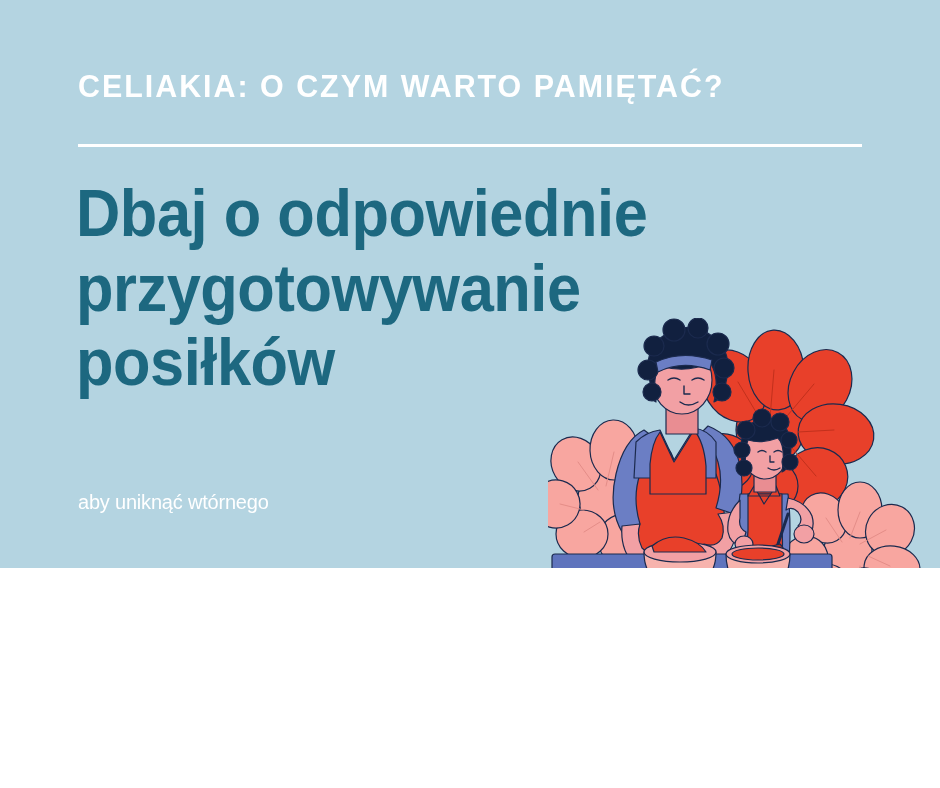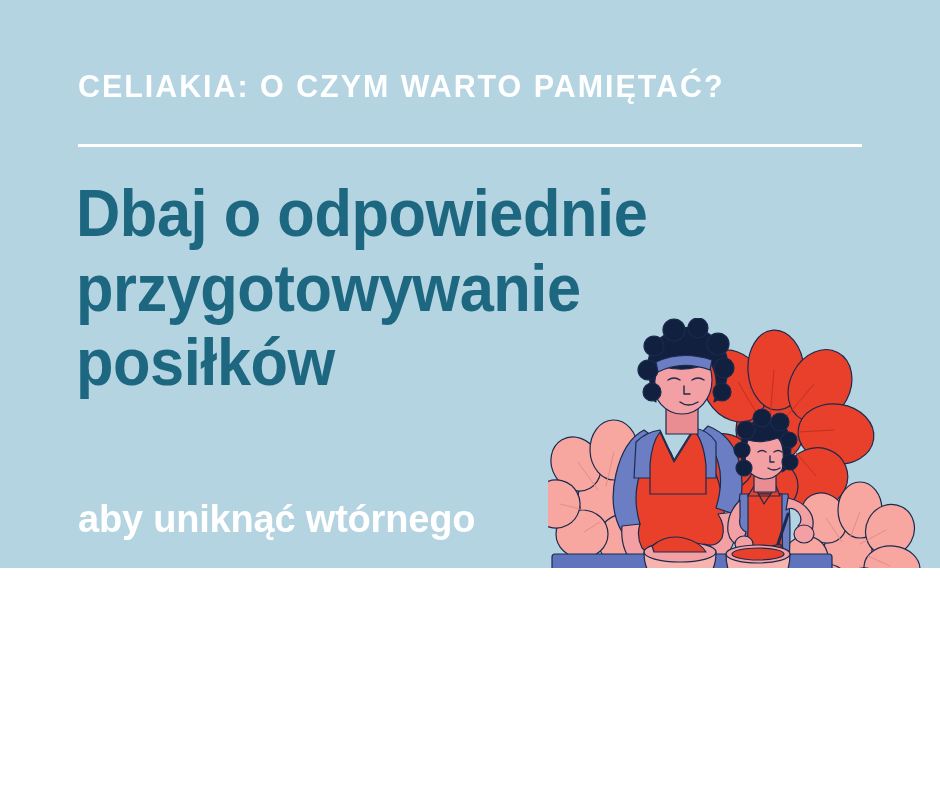--- a/index.html
+++ b/index.html
@@ -72,22 +72,22 @@
   }
   .headline span { display: block; }
   
   .subcopy {
     position: absolute;
     left: 78px;
     top: 484px;
     width: 540px;
     color: #ffffff;
     font-family: "Liberation Sans", sans-serif;
-    font-size: 38px;
-    font-weight: bold;
+    font-size: 20px;
+    font-weight: normal;
     line-height: 1.85;
     letter-spacing: -0.2px;
   }
   .subcopy span { display: block; }
   
   .illustration {
     position: absolute;
     left: 548px;
     top: 318px;
     width: 392px;

